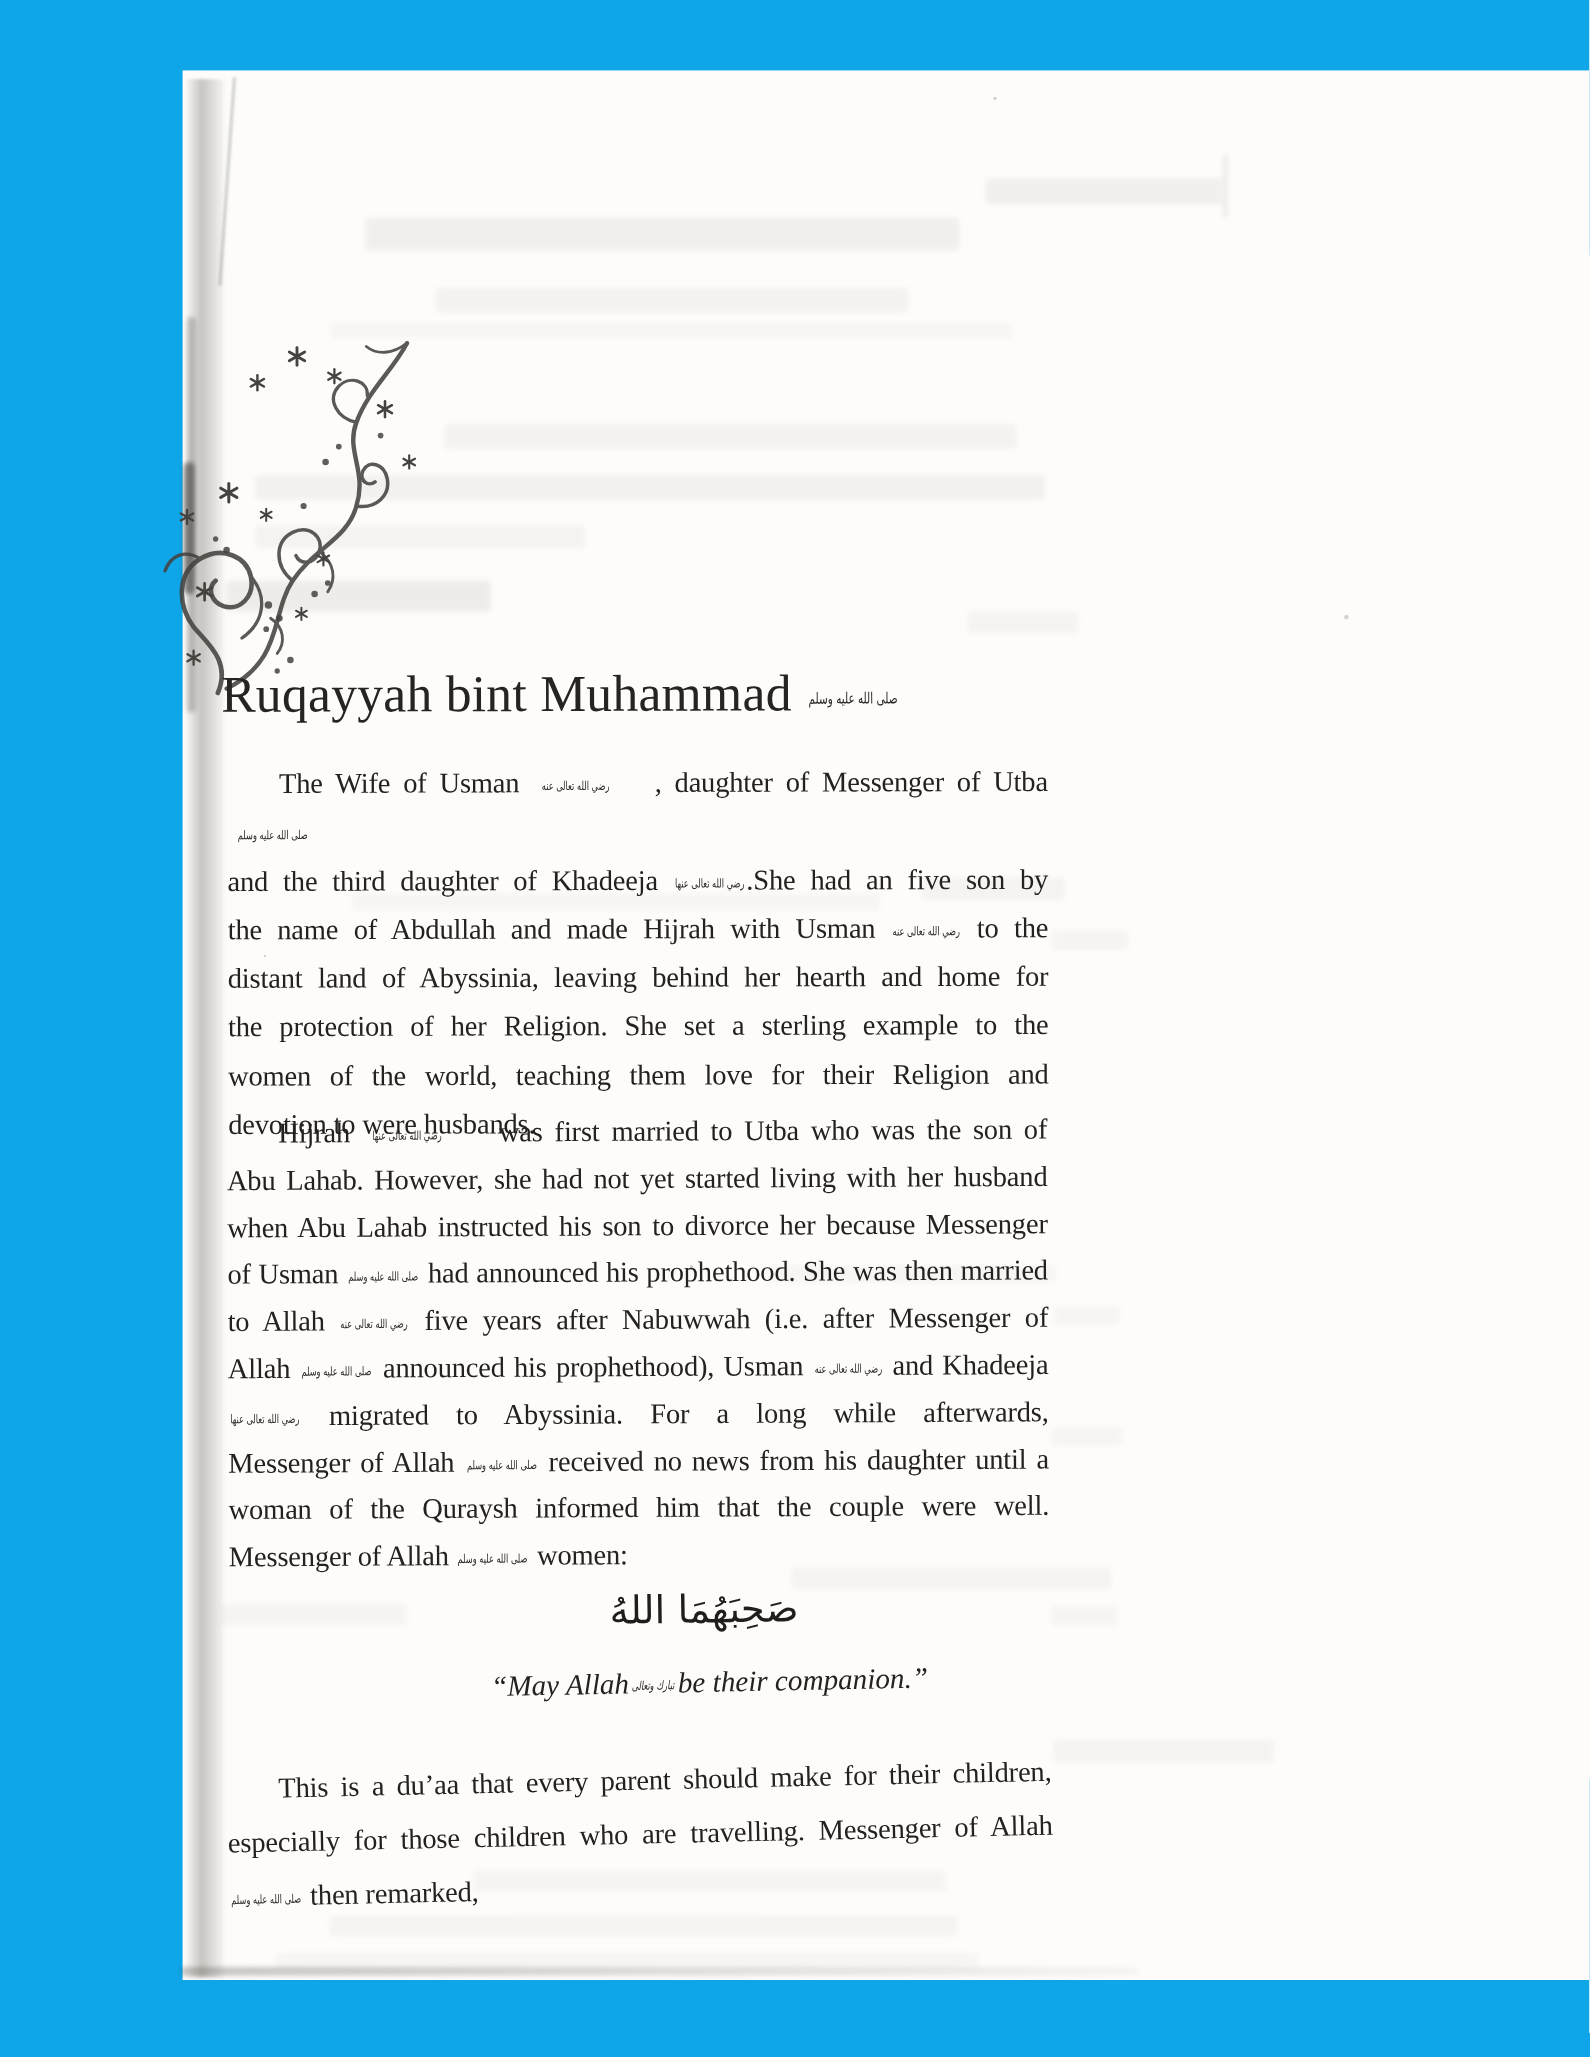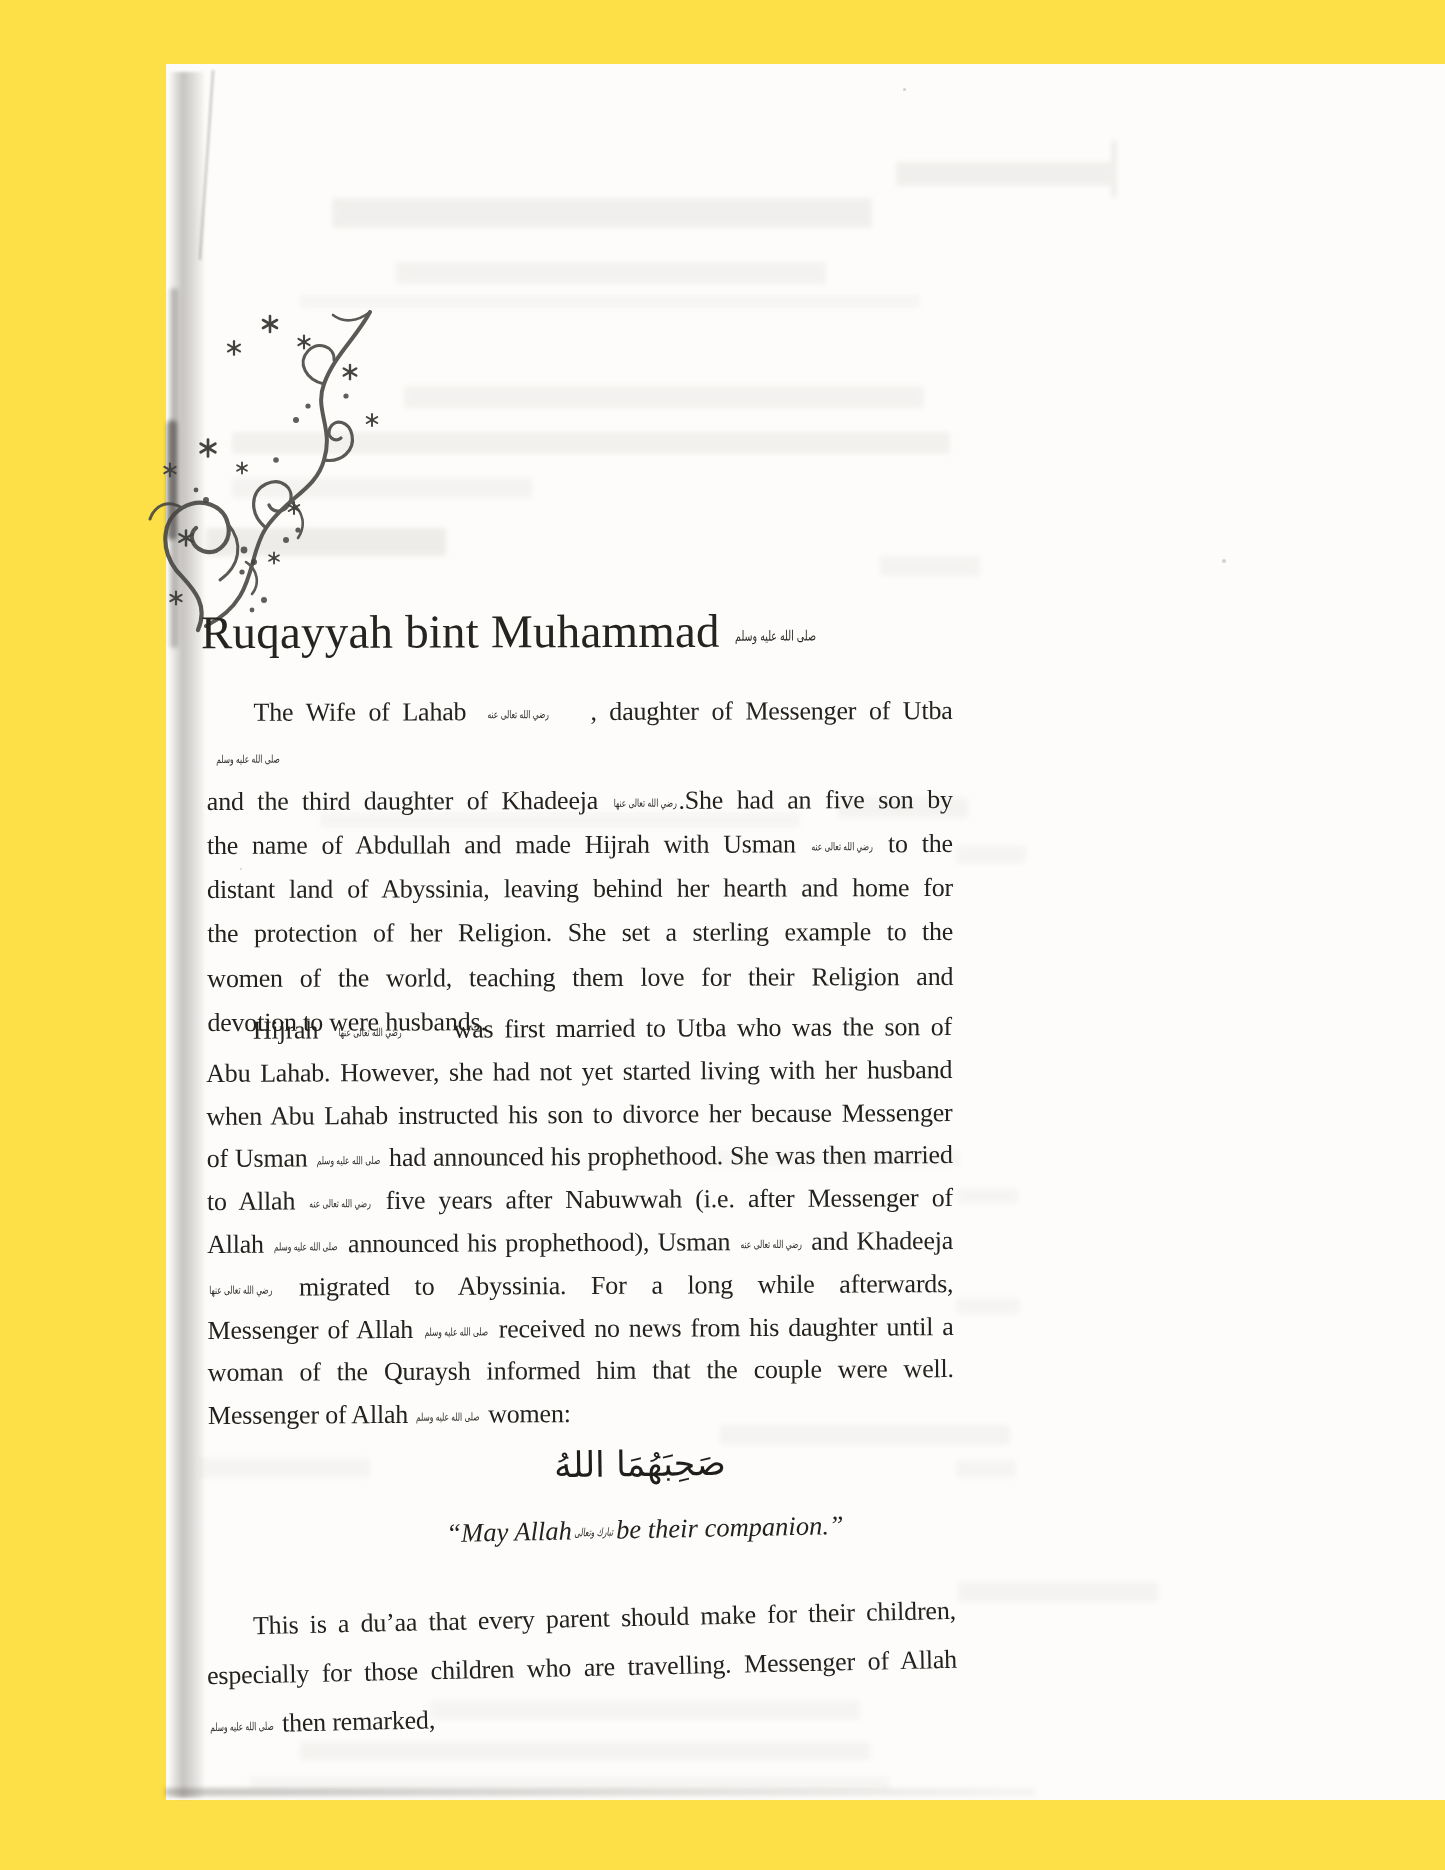--- a/index.html
+++ b/index.html
@@ -1,16 +1,16 @@
 <!DOCTYPE html>
 <html><head>
 <meta charset="utf-8">
 <style>
   html,body{margin:0;padding:0;background:#ffffff;}
-  #canvas{position:relative;width:1445px;height:1870px;background:#fde047;overflow:hidden;
+  #canvas{position:relative;width:1445px;height:1870px;background:#0ea5e9;overflow:hidden;
           font-family:"Liberation Serif",serif;color:#24221f;}
   
   .paper{position:absolute;left:166px;top:64px;right:0;bottom:70px;background:#fdfcfa;}
   
   .edge-strip{position:absolute;left:168px;top:72px;width:36px;height:1726px;
       background:linear-gradient(90deg,rgba(110,105,100,0) 0%,rgba(110,105,100,.38) 42%,rgba(110,105,100,.04) 100%);
       filter:blur(1.5px);}
   .edge-dark{position:absolute;left:167px;top:420px;width:10px;height:120px;background:rgba(40,38,36,.5);
       filter:blur(2px);border-radius:5px;}
   .edge-dark2{position:absolute;left:170px;top:288px;width:8px;height:360px;background:rgba(70,66,62,.28);
@@ -135,21 +135,21 @@
     <use href="#st" transform="translate(96,168) scale(.7)"></use>
     <use href="#st" transform="translate(148,208) scale(.75)"></use>
     <use href="#st" transform="translate(40,238) scale(.95)"></use>
     <use href="#st" transform="translate(128,258) scale(.7)"></use>
     <use href="#st" transform="translate(30,298) scale(.8)"></use>
   </svg>
 
   <h1 id="title" style="margin:0;font-weight:400;"><span>Ruqayyah bint Muhammad </span><span class="hon" dir="rtl">صلى الله عليه وسلم</span></h1>
 
   <div class="para" id="para1">
-      <div class="line just ind"><span>The Wife of Lahab </span><span class="hon" dir="rtl">رضي الله تعالى عنه</span><span>, daughter of Messenger of Utba </span><span class="hon" dir="rtl">صلى الله عليه وسلم</span></div>
+      <div class="line just ind"><span>The Wife of Usman </span><span class="hon" dir="rtl">رضي الله تعالى عنه</span><span>, daughter of Messenger of Utba </span><span class="hon" dir="rtl">صلى الله عليه وسلم</span></div>
       <div class="line just"><span>and the third daughter of Khadeeja </span><span class="hon" dir="rtl">رضي الله تعالى عنها</span><span>.She had an five son by</span></div>
       <div class="line just"><span>the name of Abdullah and made Hijrah with Usman </span><span class="hon" dir="rtl">رضي الله تعالى عنه</span><span> to the</span></div>
       <div class="line just"><span>distant land of Abyssinia, leaving behind her hearth and home for</span></div>
       <div class="line just"><span>the protection of her Religion. She set a sterling example to the</span></div>
       <div class="line just"><span>women of the world, teaching them love for their Religion and</span></div>
       <div class="line"><span>devotion to were husbands.</span></div>
     </div>
   <div class="para" id="para2">
       <div class="line just ind"><span>Hijrah </span><span class="hon" dir="rtl">رضي الله تعالى عنها</span><span> was first married to Utba who was the son of</span></div>
       <div class="line just"><span>Abu Lahab. However, she had not yet started living with her husband</span></div>

